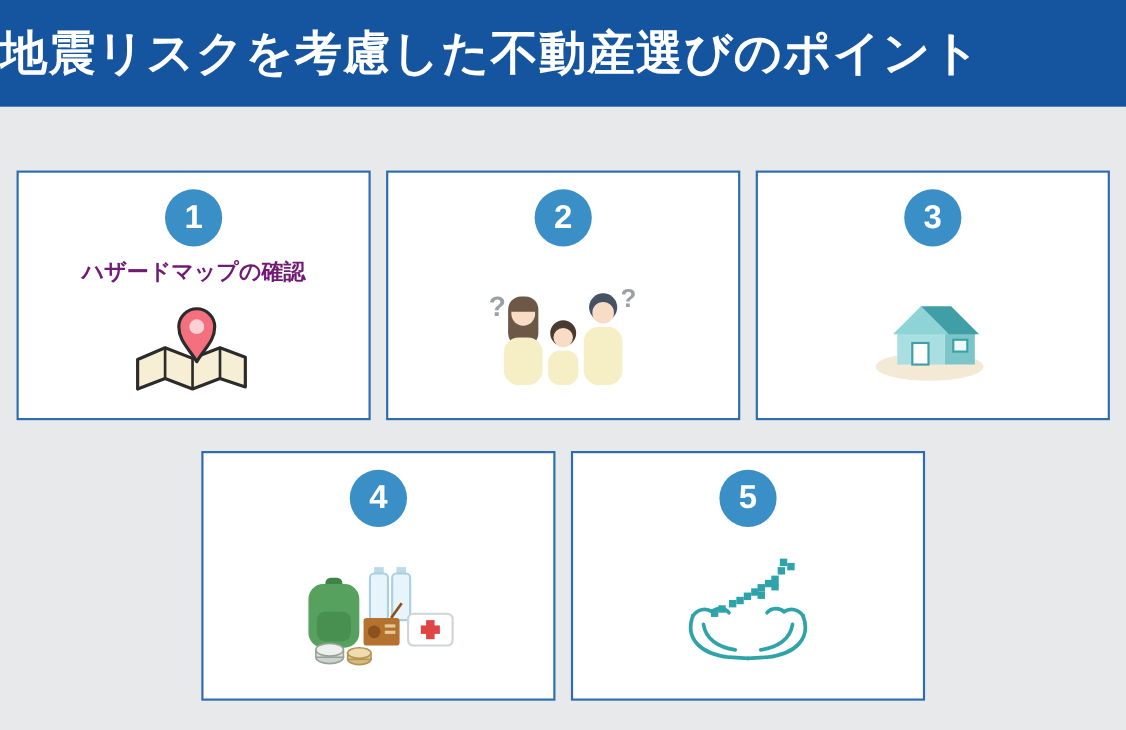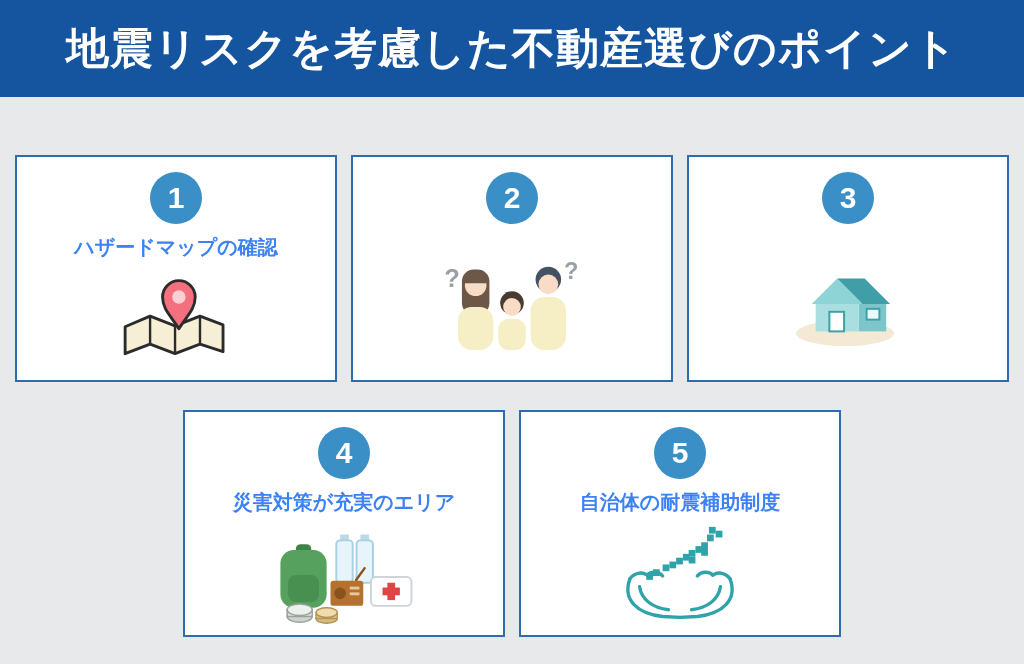--- a/index.html
+++ b/index.html
@@ -8,21 +8,21 @@
     background: #e7e9ea;
     font-family: "Liberation Sans", "DejaVu Sans", sans-serif;
     overflow: hidden;
   }
   .header {
     width: 100%;
     height: 97px;
     background: #15549e;
     display: flex;
     align-items: center;
-    justify-content: center;
+    justify-content: flex-start;
   }
   .header h1 {
     color: #ffffff;
     font-size: 43px;
     font-weight: 800;
     letter-spacing: 1px;
     white-space: nowrap;
   }
   .row {
     display: flex;
@@ -51,21 +51,21 @@
     font-weight: 800;
     display: flex;
     align-items: center;
     justify-content: center;
     flex-shrink: 0;
   }
   .card-label {
     margin-top: 10px;
     font-size: 20px;
     font-weight: 800;
-    color: #3b82f6;
+    color: #701a75;
     white-space: nowrap;
   }
   .icon-area {
     flex: 1;
     display: flex;
     align-items: center;
     justify-content: center;
     width: 100%;
   }
 </style>
@@ -130,21 +130,20 @@
       </svg>
     </div>
   </div>
 
 </div>
 
 <div class="row row-bottom">
 
   <div class="card">
     <div class="num-circle">4</div>
-    <div class="card-label">災害対策が充実のエリア</div>
     <div class="icon-area">
       <svg viewBox="0 0 160 110" width="160" height="106">
 
         <rect x="76" y="12" width="9" height="8" fill="#bcd9ea"></rect>
         <rect x="72" y="18" width="17" height="44" rx="4" fill="#e8f4fb" stroke="#a9cfe4" stroke-width="2"></rect>
         <rect x="97" y="12" width="9" height="8" fill="#bcd9ea"></rect>
         <rect x="93" y="18" width="17" height="44" rx="4" fill="#e8f4fb" stroke="#a9cfe4" stroke-width="2"></rect>
 
         <rect x="30" y="22" width="16" height="12" rx="5" fill="#3f8347"></rect>
         <rect x="14" y="28" width="48" height="60" rx="14" fill="#55a15d"></rect>
@@ -165,21 +164,20 @@
         <ellipse cx="34" cy="90" rx="13" ry="6" fill="#eef0ee" stroke="#9aa19a" stroke-width="1.5"></ellipse>
         <ellipse cx="62" cy="99" rx="11" ry="5" fill="#d9b97e" stroke="#b39455" stroke-width="1.5"></ellipse>
         <rect x="51" y="93" width="22" height="6" fill="#e6cb93" stroke="#b39455" stroke-width="1.5"></rect>
         <ellipse cx="62" cy="93" rx="11" ry="5" fill="#f0dcae" stroke="#b39455" stroke-width="1.5"></ellipse>
       </svg>
     </div>
   </div>
 
   <div class="card">
     <div class="num-circle">5</div>
-    <div class="card-label">自治体の耐震補助制度</div>
     <div class="icon-area">
       <svg viewBox="0 0 140 110" width="140" height="106">
 
         <g fill="#2fa3aa">
           <rect x="100" y="4" width="7" height="7"></rect>
           <rect x="107" y="8" width="7" height="7"></rect>
           <rect x="98" y="12" width="7" height="7"></rect>
           <rect x="92" y="20" width="7" height="7"></rect>
           <rect x="86" y="24" width="7" height="7"></rect>
           <rect x="92" y="27" width="7" height="7"></rect>

